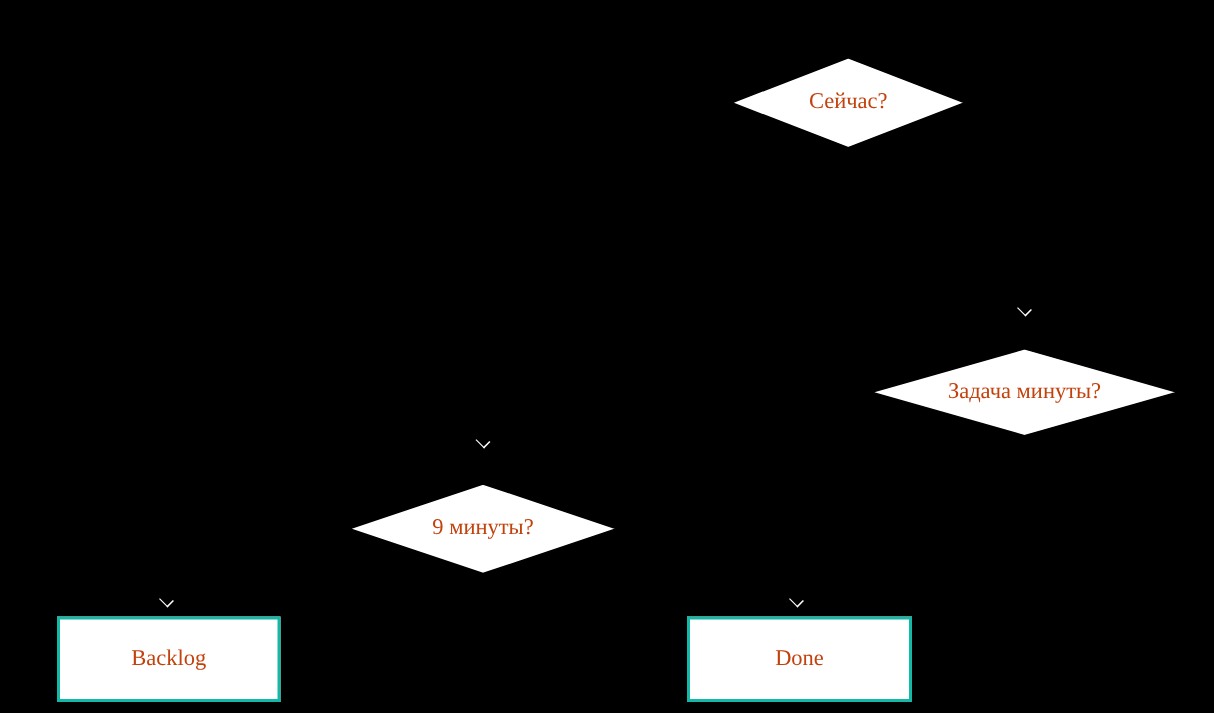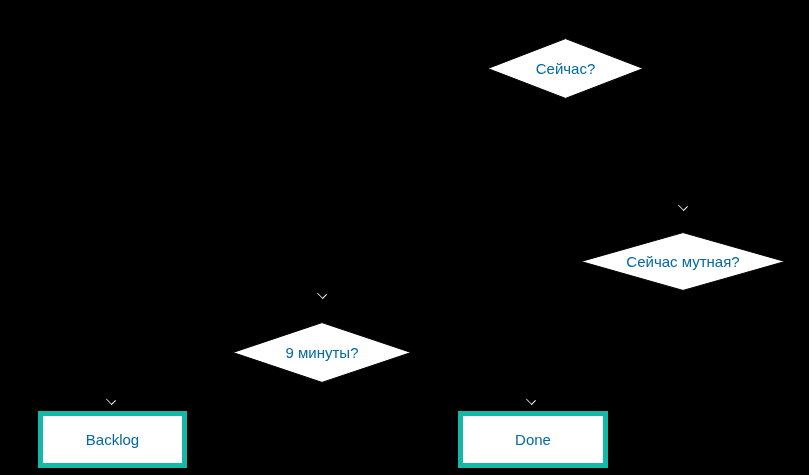--- a/index.html
+++ b/index.html
@@ -24,34 +24,35 @@
       left: 0; top: 0;
       width: 100%; height: 100%;
       display: block;
     }
     .node .label {
       position: absolute;
       left: 0; top: 0; right: 0; bottom: 0;
       display: flex;
       align-items: center;
       justify-content: center;
-      color: #0369a1;
+      color: #c2410c;
       font-size: 15px;
       white-space: nowrap;
       pointer-events: none;
+      font-family: Liberation Serif, serif;
     }
     .decision polygon {
       fill: #ffffff;
       stroke: #000000;
       stroke-width: 1;
       vector-effect: non-scaling-stroke;
     }
     .process {
       background: #ffffff;
-      border: 5px solid #14b8a6;
+      border: 2px solid #14b8a6;
       display: flex;
       align-items: center;
       justify-content: center;
       color: #000000;
       font-size: 15px;
     }
     
     .arrowhead {
       position: absolute;
       width: 7px;
@@ -81,21 +82,21 @@
   <svg viewBox="0 0 100 50" preserveAspectRatio="none" aria-hidden="true">
     <polygon points="50,0.5 99.5,25 50,49.5 0.5,25"></polygon>
   </svg>
   <div class="label">Сейчас?</div>
 </div>
 
 <div class="node decision" id="node-task-unclear">
   <svg viewBox="0 0 100 50" preserveAspectRatio="none" aria-hidden="true">
     <polygon points="50,0.5 99.5,25 50,49.5 0.5,25"></polygon>
   </svg>
-  <div class="label">Сейчас мутная?</div>
+  <div class="label">Задача минуты?</div>
 </div>
 
 <div class="node decision" id="node-two-minutes">
   <svg viewBox="0 0 100 50" preserveAspectRatio="none" aria-hidden="true">
     <polygon points="50,0.5 99.5,25 50,49.5 0.5,25"></polygon>
   </svg>
   <div class="label">9 минуты?</div>
 </div>
 
 <div class="node process" id="node-backlog">

